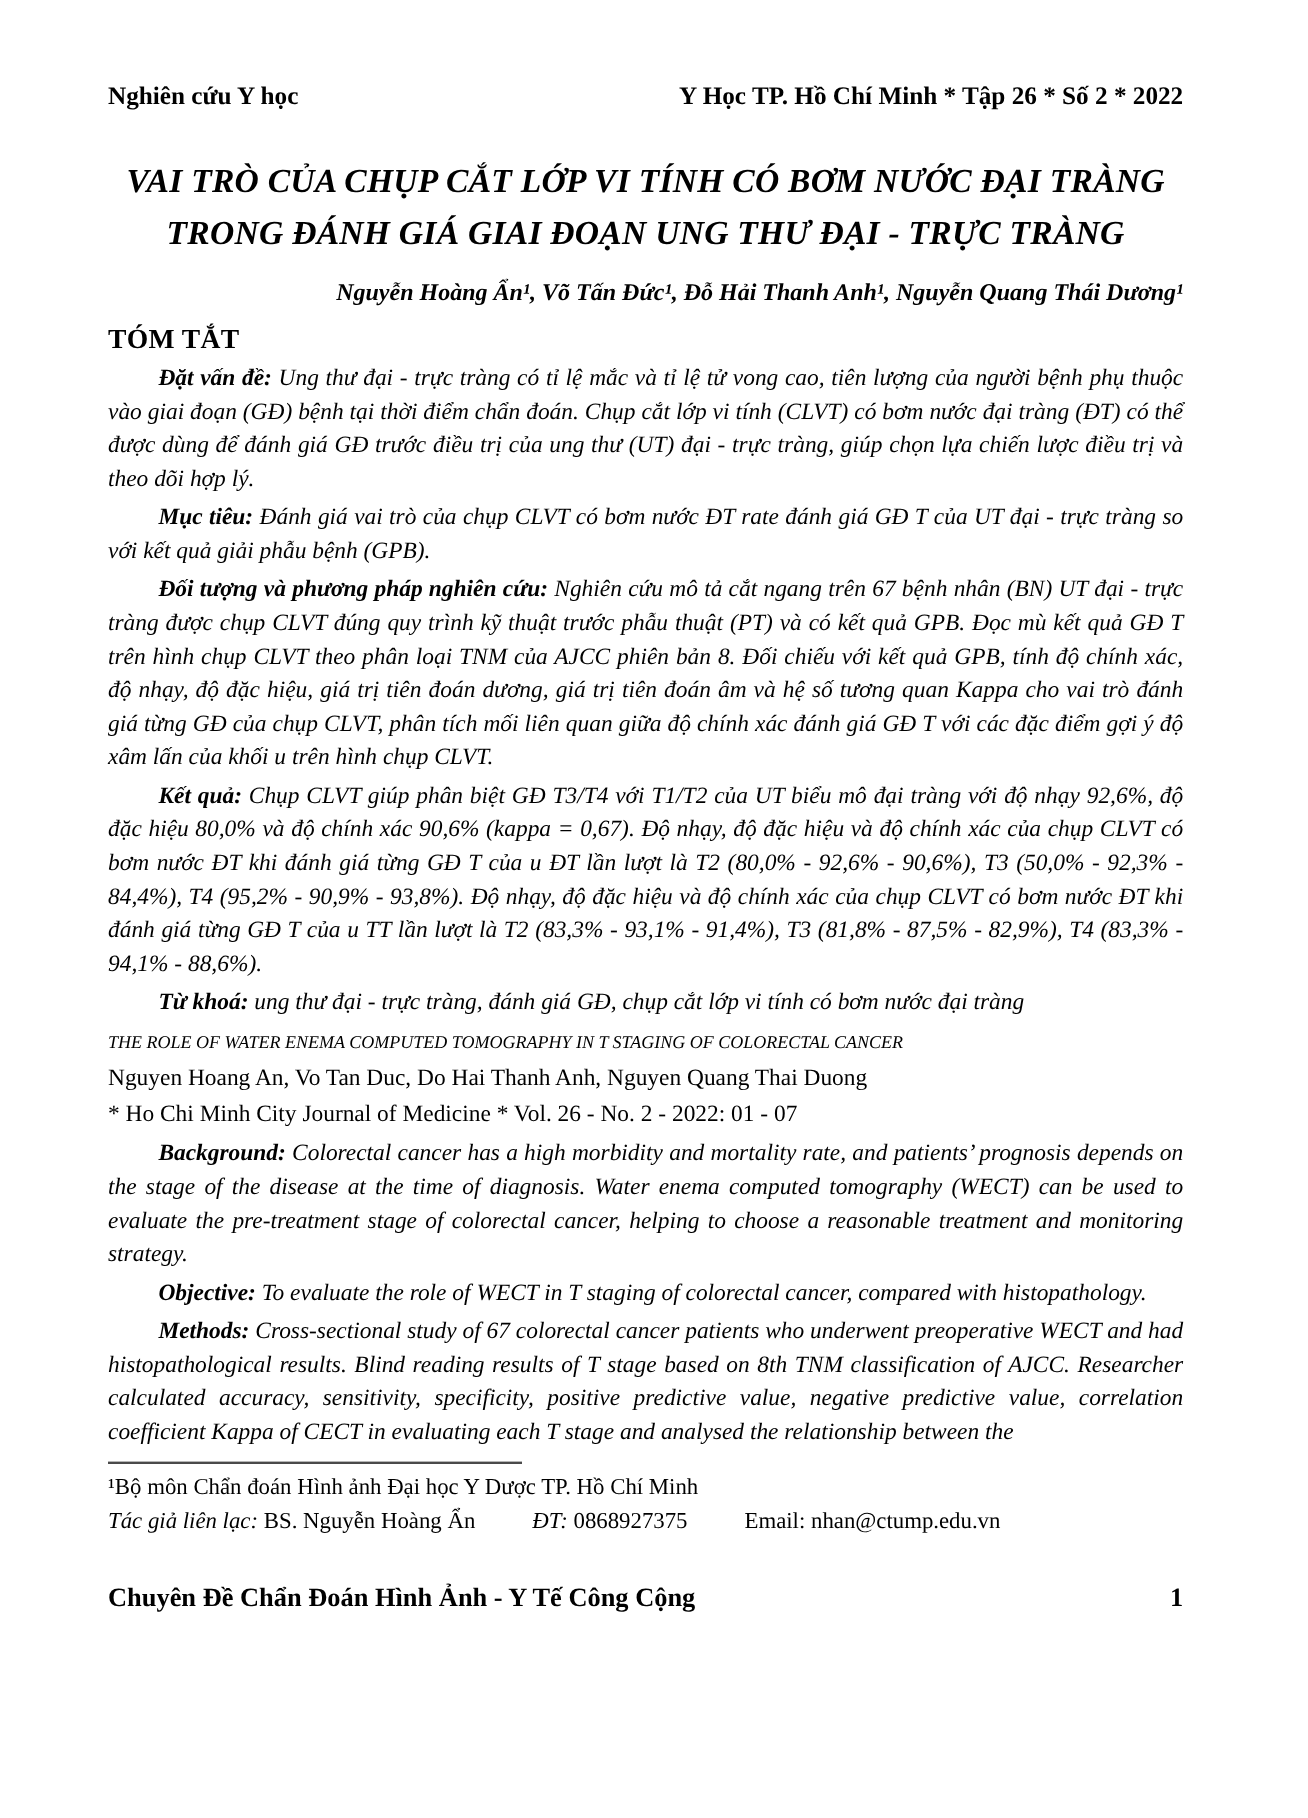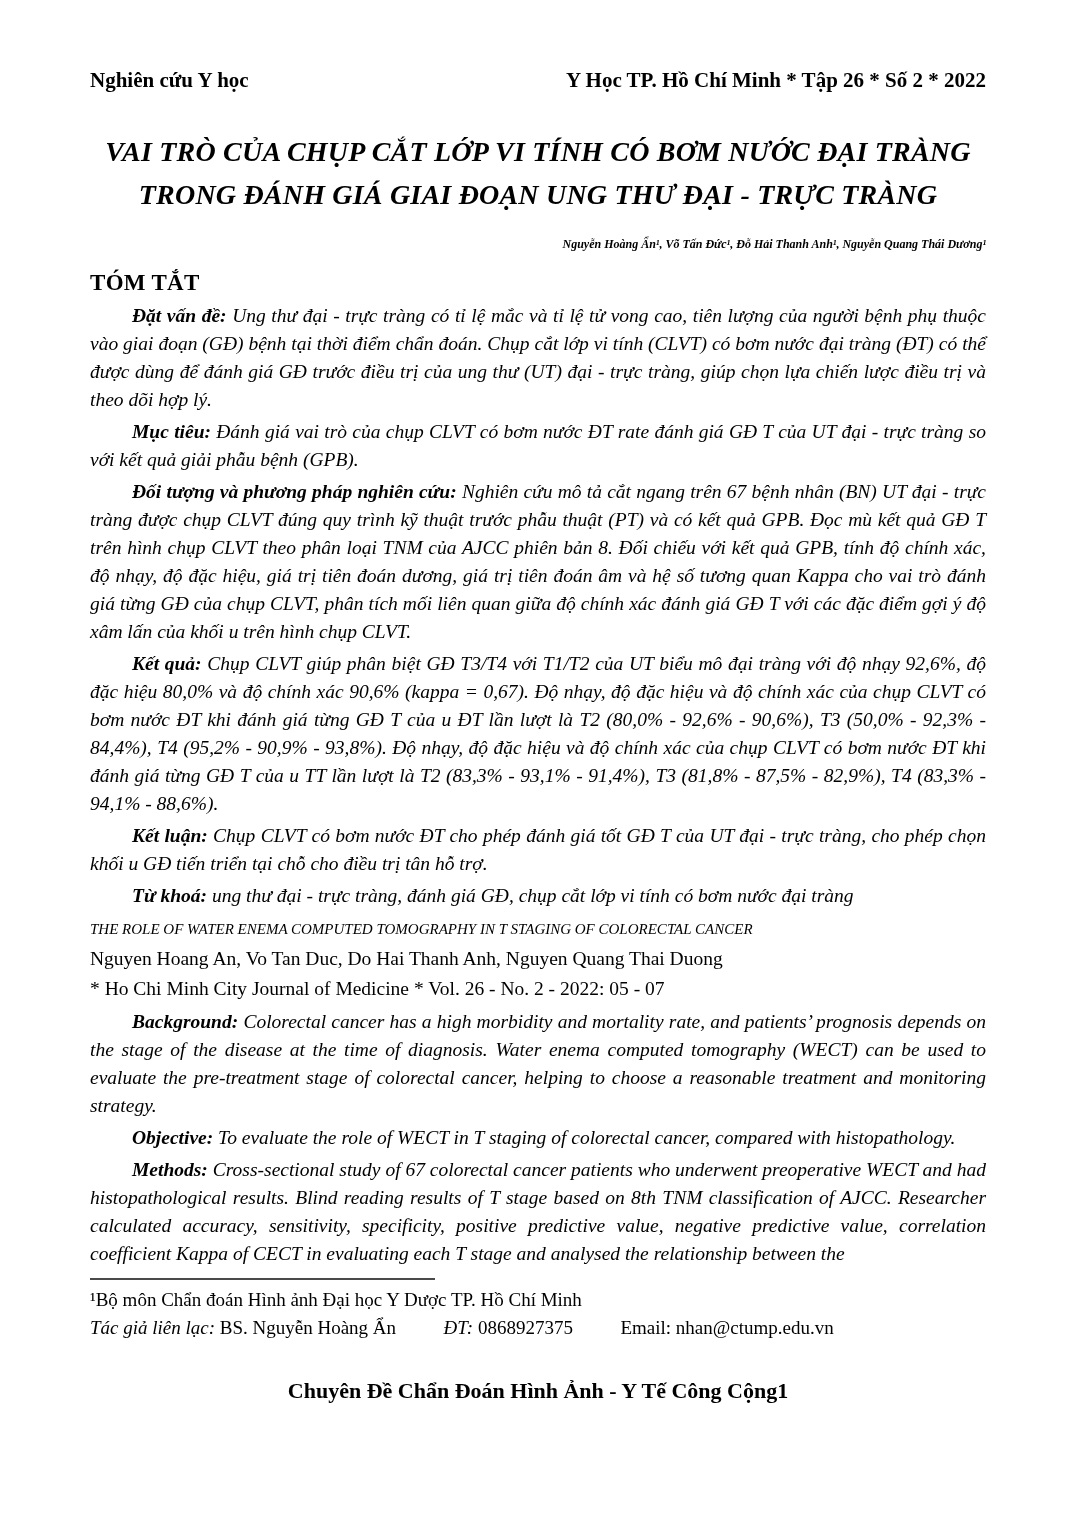--- a/index.html
+++ b/index.html
@@ -32,21 +32,21 @@
     font-size: 28px;
     line-height: 43px;
     letter-spacing: 0.2px;
     font-style: italic;
   }
   .authors-vi {
     margin-top: 14px;
     text-align: right;
     font-weight: bold;
     font-style: italic;
-    font-size: 12px;
+    font-size: 20px;
     line-height: 28px;
   }
   h2.section-heading {
     margin: 10px 0 0 0;
     font-size: 23px;
     line-height: 30px;
     font-weight: bold;
     letter-spacing: 0.3px;
   }
   .para {
@@ -81,21 +81,21 @@
   .footnote {
     font-size: 19px;
     line-height: 28px;
     font-style: normal;
   }
   .footnote .it { font-style: italic; }
   .footnote .gap { display: inline-block; width: 38px; }
   .page-footer {
     margin-top: 34px;
     display: flex;
-    justify-content: center;
+    justify-content: space-between;
     align-items: baseline;
     font-weight: bold;
     font-size: 22px;
     line-height: 30px;
   }
 </style>
 </head>
 <body>
 
 <div class="page">
@@ -127,34 +127,30 @@
   <p class="para">
     <span class="lead">Đối tượng và phương pháp nghiên cứu:</span>
     <span>Nghiên cứu mô tả cắt ngang trên 67 bệnh nhân (BN) UT đại - trực tràng được chụp CLVT đúng quy trình kỹ thuật trước phẫu thuật (PT) và có kết quả GPB. Đọc mù kết quả GĐ T trên hình chụp CLVT theo phân loại TNM của AJCC phiên bản 8. Đối chiếu với kết quả GPB, tính độ chính xác, độ nhạy, độ đặc hiệu, giá trị tiên đoán dương, giá trị tiên đoán âm và hệ số tương quan Kappa cho vai trò đánh giá từng GĐ của chụp CLVT, phân tích mối liên quan giữa độ chính xác đánh giá GĐ T với các đặc điểm gợi ý độ xâm lấn của khối u trên hình chụp CLVT.</span>
   </p>
 
   <p class="para">
     <span class="lead">Kết quả:</span>
     <span>Chụp CLVT giúp phân biệt GĐ T3/T4 với T1/T2 của UT biểu mô đại tràng với độ nhạy 92,6%, độ đặc hiệu 80,0% và độ chính xác 90,6% (kappa = 0,67). Độ nhạy, độ đặc hiệu và độ chính xác của chụp CLVT có bơm nước ĐT khi đánh giá từng GĐ T của u ĐT lần lượt là T2 (80,0% - 92,6% - 90,6%), T3 (50,0% - 92,3% - 84,4%), T4 (95,2% - 90,9% - 93,8%). Độ nhạy, độ đặc hiệu và độ chính xác của chụp CLVT có bơm nước ĐT khi đánh giá từng GĐ T của u TT lần lượt là T2 (83,3% - 93,1% - 91,4%), T3 (81,8% - 87,5% - 82,9%), T4 (83,3% - 94,1% - 88,6%).</span>
   </p>
 
-  <p class="para">
-    <span class="lead">Kết luận:</span>
-    <span>Chụp CLVT có bơm nước ĐT cho phép đánh giá tốt GĐ T của UT đại - trực tràng, cho phép chọn khối u GĐ tiến triển tại chỗ cho điều trị tân hỗ trợ.</span>
-  </p>
 
   <p class="para">
     <span class="lead">Từ khoá:</span>
     <span>ung thư đại - trực tràng, đánh giá GĐ, chụp cắt lớp vi tính có bơm nước đại tràng</span>
   </p>
 
 
   <div class="en-title">THE ROLE OF WATER ENEMA COMPUTED TOMOGRAPHY IN T STAGING OF COLORECTAL CANCER</div>
   <div class="en-authors">Nguyen Hoang An, Vo Tan Duc, Do Hai Thanh Anh, Nguyen Quang Thai Duong</div>
-  <div class="en-journal">* Ho Chi Minh City Journal of Medicine * Vol. 26 - No. 2 - 2022: 05 - 07</div>
+  <div class="en-journal">* Ho Chi Minh City Journal of Medicine * Vol. 26 - No. 2 - 2022: 01 - 07</div>
 
   <p class="para">
     <span class="lead">Background:</span>
     <span>Colorectal cancer has a high morbidity and mortality rate, and patients’ prognosis depends on the stage of the disease at the time of diagnosis. Water enema computed tomography (WECT) can be used to evaluate the pre-treatment stage of colorectal cancer, helping to choose a reasonable treatment and monitoring strategy.</span>
   </p>
 
   <p class="para">
     <span class="lead">Objective:</span>
     <span>To evaluate the role of WECT in T staging of colorectal cancer, compared with histopathology.</span>
   </p>

